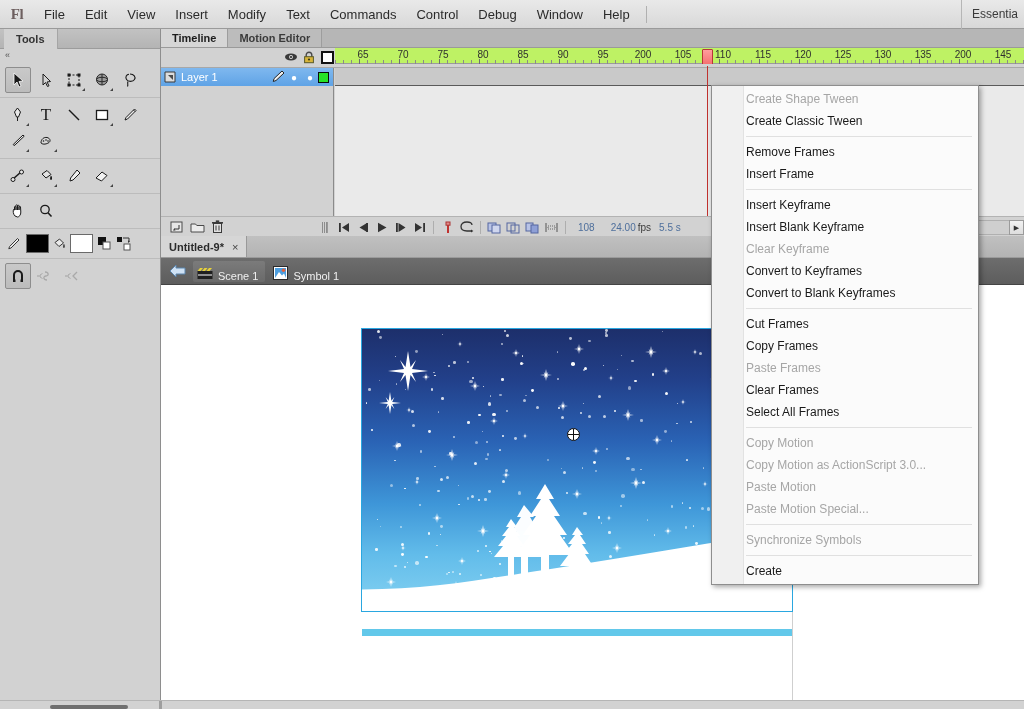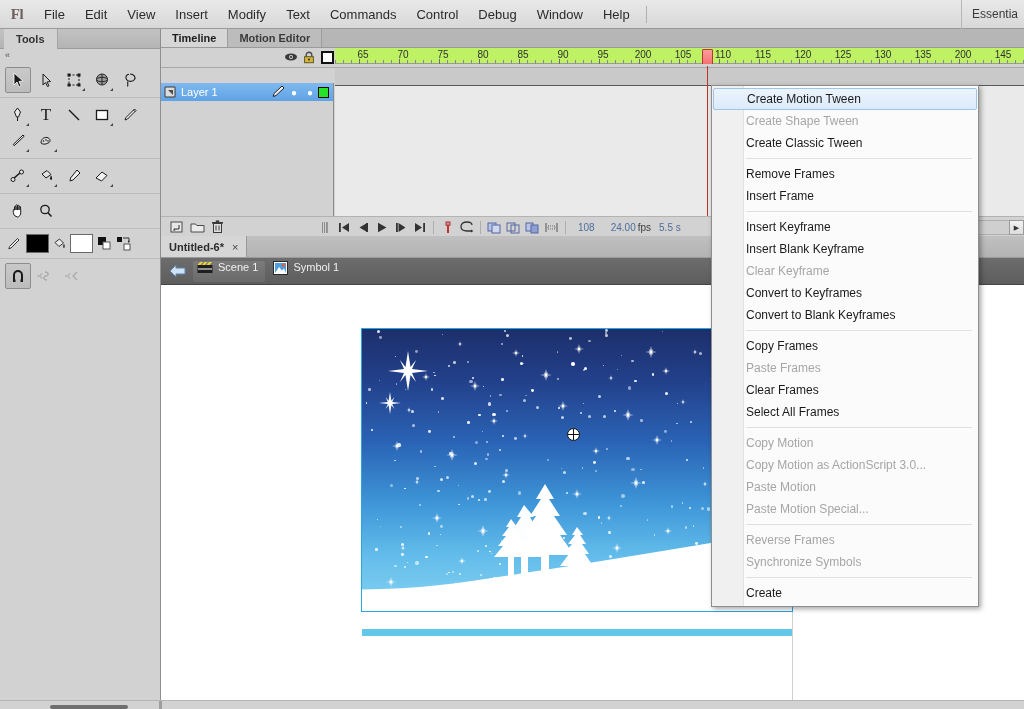--- a/index.html
+++ b/index.html
@@ -109,21 +109,21 @@
   .ruler .tick { position: absolute; bottom: 0; width: 1px; height: 4px; background: #8a8a8a; }
   .ruler .tick.major { height: 5px; background: #6e6e6e; }
   .ruler .lbl {
     position: absolute; top: 1px; font-size: 10px; color: #2f2f2f;
     transform: translateX(-50%); white-space: nowrap;
   }
   .ruler .baseline { position: absolute; left: 0; right: 0; bottom: 0; height: 1px; background: #9b9b9b; }
 
   .tl-body { position: relative; height: 148px; background: #d2d2d2; }
   .layer-col {
-    position: absolute; left: 0; top: 15px; width: 173px; height: 148px;
+    position: absolute; left: 0; top: 0; width: 173px; height: 148px;
     background: #d2d2d2; border-right: 1px solid #8b8b8b;
   }
   .layer-row {
     height: 18px; display: flex; align-items: center;
     background: linear-gradient(#7fb8ef,#5fa3e6); color: #fff;
     font-size: 11px; position: relative;
   }
   .layer-icon { width: 18px; display: flex; align-items: center; justify-content: center; }
   .layer-name { flex: 1; padding-left: 2px; }
   .layer-dot { width: 16px; text-align: center; font-size: 10px; color: #fff; }
@@ -186,21 +186,21 @@
   }
   .doc-tab-close { font-size: 11px; font-weight: normal; color: #444; }
 
   .edit-bar {
     position: absolute; left: 161px; top: 258px; width: 863px; height: 27px;
     background: linear-gradient(#6d6d6d,#5d5d5d);
     border-bottom: 1px solid #444; display: flex; align-items: center;
     padding-left: 6px; gap: 4px;
   }
   .crumb {
-    display: flex; align-items: flex-start; gap: 5px; height: 21px;
+    display: flex; align-items: flex-end; gap: 5px; height: 21px;
     padding: 0 7px 0 4px; font-size: 11px; color: #f0f0f0;
   }
   .crumb.pressed { background: linear-gradient(#7b7b7b,#6a6a6a); border-radius: 2px; }
   .back-arrow { width: 22px; height: 21px; display: flex; align-items: center; justify-content: center; }
 
   
   .stage-wrap {
     position: absolute; left: 161px; top: 285px; width: 863px; height: 415px;
     background: #b7b7b7; overflow: hidden;
   }
@@ -764,21 +764,21 @@
       <div class="tl-hscroll">
         <div class="sb-arrow">◀</div>
         <div class="sb-track"></div>
         <div class="sb-arrow">▶</div>
       </div>
     </div>
   </div>
 
   <div class="doc-tabstrip">
     <div class="doc-tab">
-      <span>Untitled-6*</span>
+      <span>Untitled-9*</span>
       <span class="doc-tab-close">×</span>
     </div>
   </div>
 
   <div class="edit-bar">
     <div class="back-arrow">
       <svg width="18" height="14" viewBox="0 0 18 14">
           <path d="M7 1 L1 7 L7 13 L7 10 L16 10 L16 4 L7 4 Z" fill="#cfe2f5" stroke="#5b85ad"></path>
         </svg>
     </div>
@@ -1230,44 +1230,43 @@
         </div>
       <div class="reg-cross" style="left:205px;top:99px;"></div>
     </div>
 
     <div class="white-band"></div>
     <div class="cyan-bar"></div>
   </div>
 
   <div class="ctxmenu" id="ctxmenu">
     <div class="ctx-gutter"></div>
-  <div class="ctx-item highlight">Create Motion Tween</div>
       <div class="ctx-item disabled">Create Shape Tween</div>
       <div class="ctx-item">Create Classic Tween</div>
       <div class="ctx-sep"></div>
       <div class="ctx-item">Remove Frames</div>
       <div class="ctx-item">Insert Frame</div>
       <div class="ctx-sep"></div>
       <div class="ctx-item">Insert Keyframe</div>
       <div class="ctx-item">Insert Blank Keyframe</div>
       <div class="ctx-item disabled">Clear Keyframe</div>
       <div class="ctx-item">Convert to Keyframes</div>
       <div class="ctx-item">Convert to Blank Keyframes</div>
       <div class="ctx-sep"></div>
+      <div class="ctx-item">Cut Frames</div>
       <div class="ctx-item">Copy Frames</div>
       <div class="ctx-item disabled">Paste Frames</div>
       <div class="ctx-item">Clear Frames</div>
       <div class="ctx-item">Select All Frames</div>
       <div class="ctx-sep"></div>
       <div class="ctx-item disabled">Copy Motion</div>
       <div class="ctx-item disabled">Copy Motion as ActionScript 3.0...</div>
       <div class="ctx-item disabled">Paste Motion</div>
       <div class="ctx-item disabled">Paste Motion Special...</div>
       <div class="ctx-sep"></div>
-      <div class="ctx-item disabled">Reverse Frames</div>
       <div class="ctx-item disabled">Synchronize Symbols</div>
       <div class="ctx-sep"></div>
       <div class="ctx-item">Create</div>
     </div>
 
   <div class="bottom-strip">
     <div class="bs-thumb"></div>
     <div class="bs-div"></div>
   </div>
 

